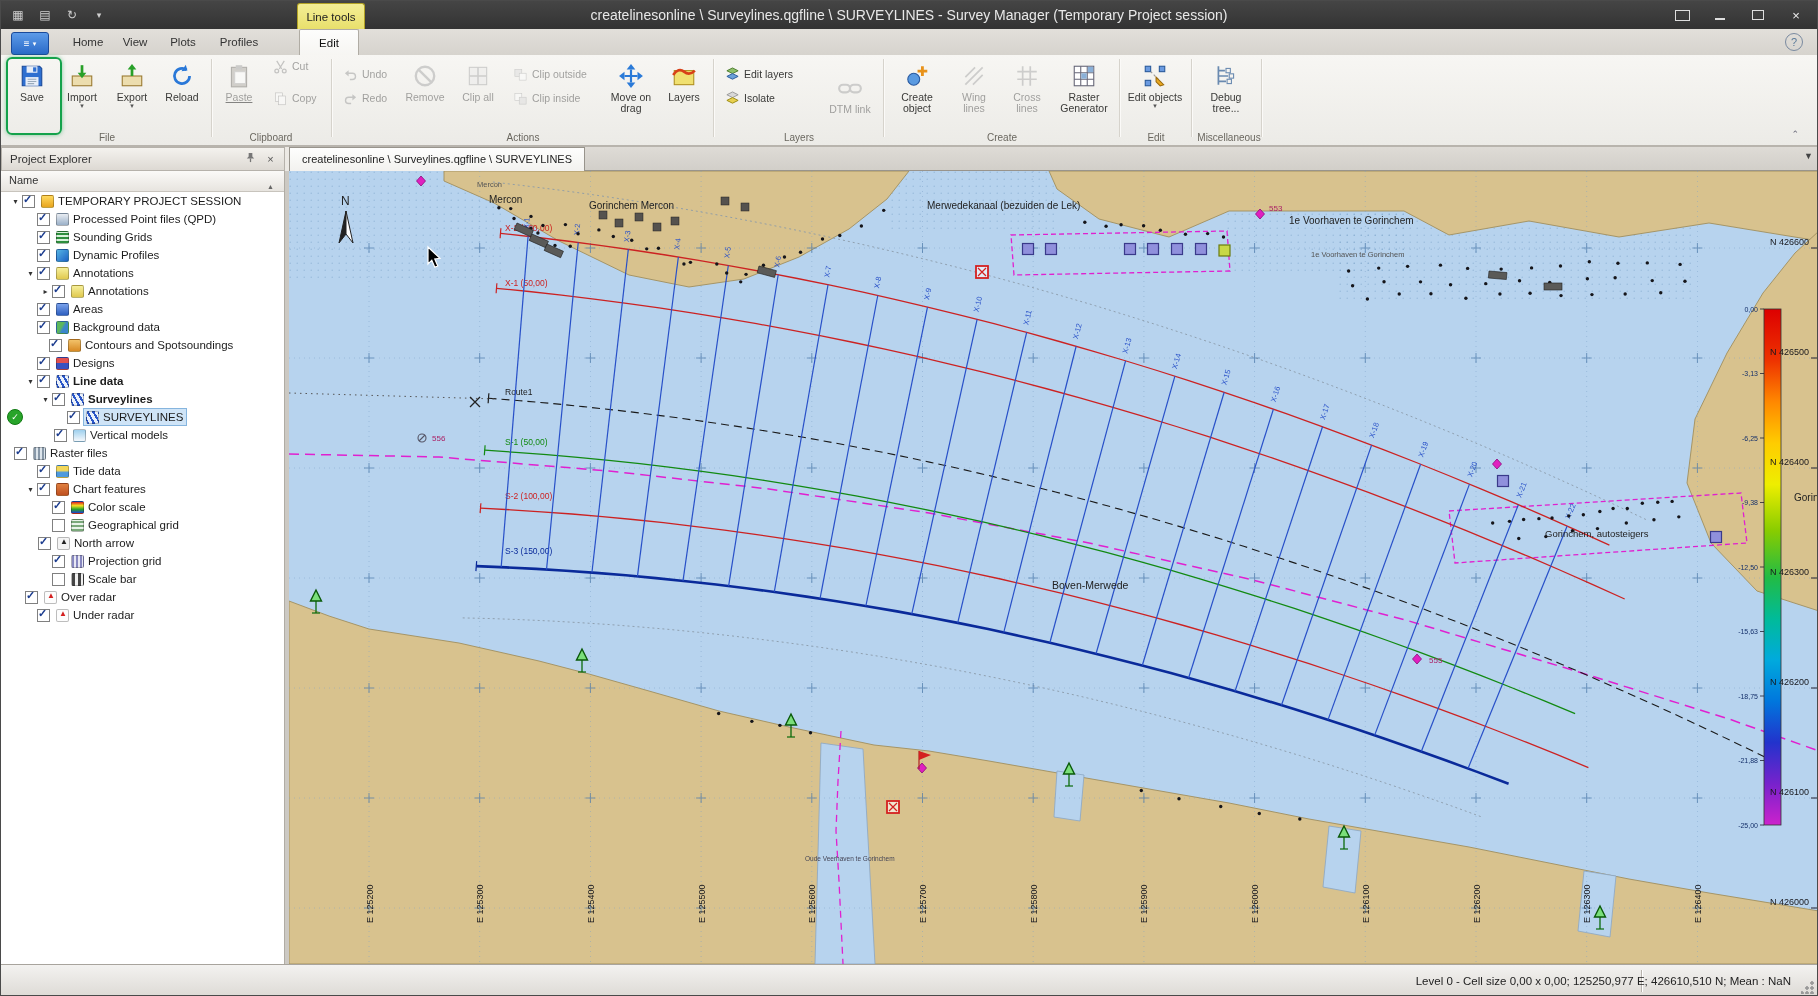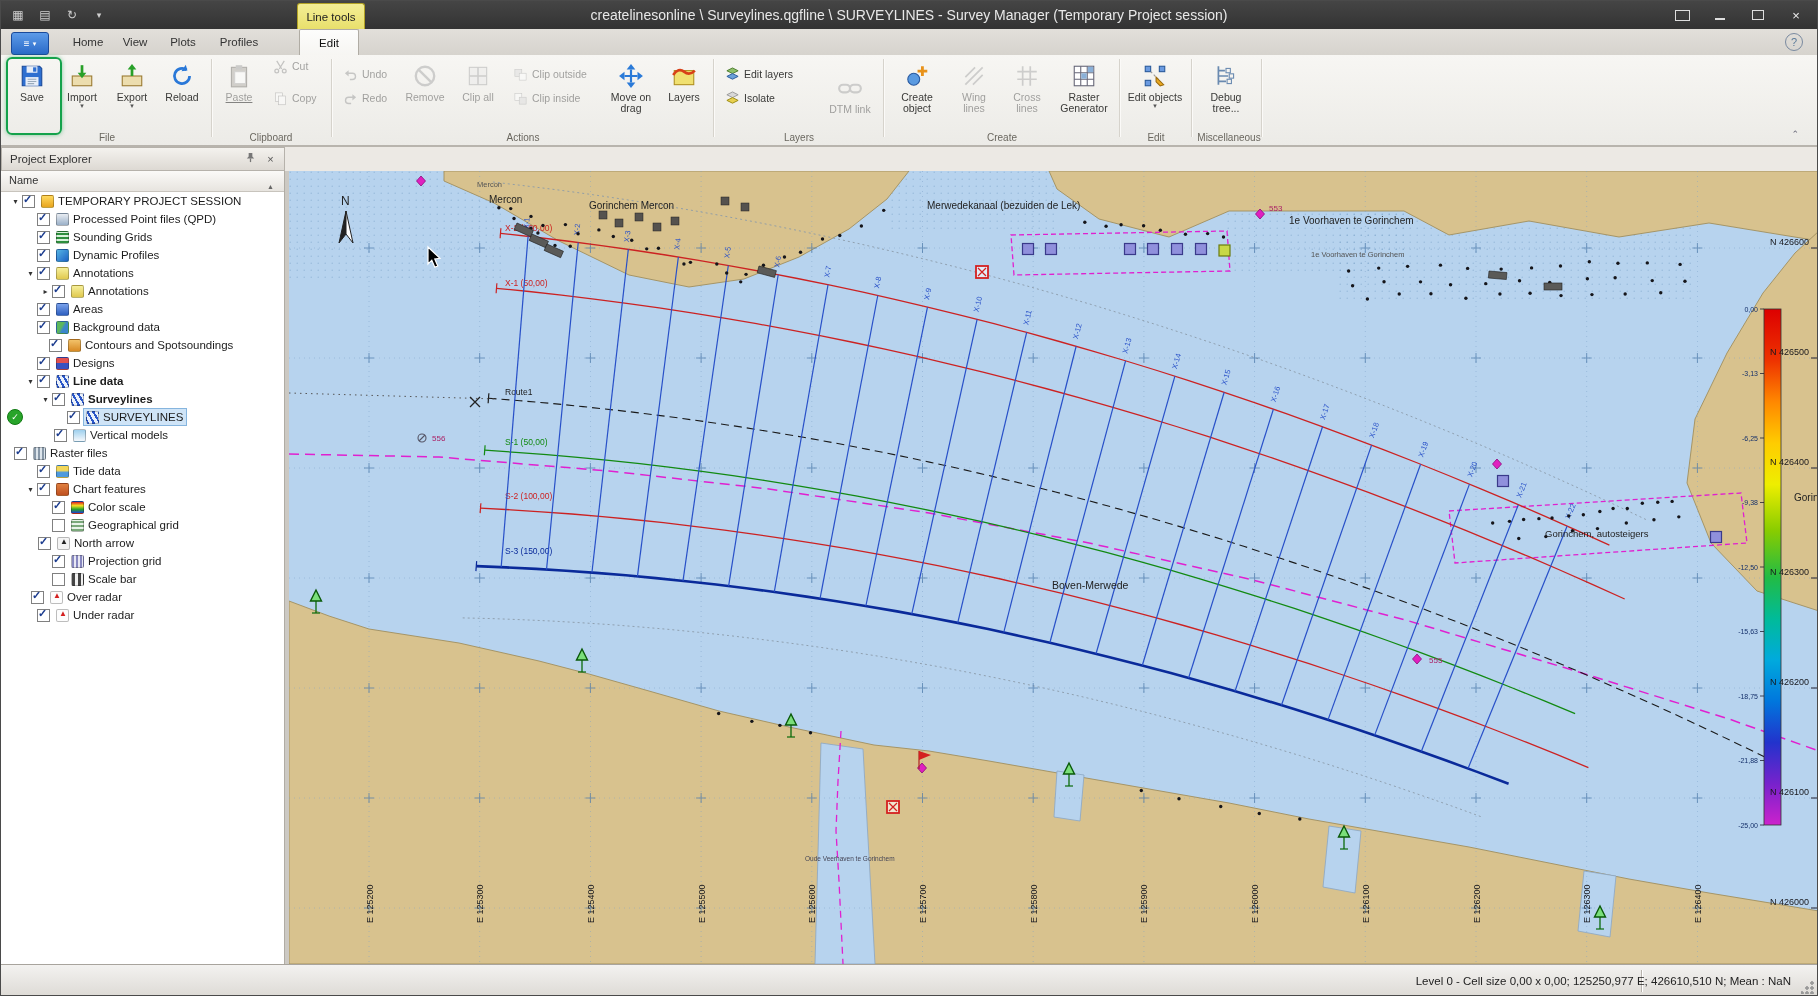--- a/index.html
+++ b/index.html
@@ -404,20 +404,24 @@
   <div class="save-ring"></div>
 
   <div class="panelhead">
     <span>Project Explorer</span>
     <span class="ph-ic" style="right:26px;"><svg width="11" height="11" viewBox="0 0 12 12">
           <path d="M4 1h4v4l2 2H2l2-2z" fill="#777"></path>
           <path d="M6 7v4" stroke="#777" stroke-width="1.4"></path>
         </svg></span>
     <span class="ph-ic" style="right:6px;">×</span>
   </div>
+  <div class="doctabs">
+    <div class="doctab">createlinesonline \ Surveylines.qgfline \ SURVEYLINES</div>
+    <span class="tabcaret">▼</span>
+  </div>
 
   <div class="panel">
     <div class="namehead">
       <span>Name</span>
       <span class="sort">▲</span>
     </div>
     <div id="tree">
         <div class="trow" style="padding-left: 8px;">
           <span class="exp">▾</span>
           <span class="cb on"></span>
@@ -587,21 +591,21 @@
           </span>
         </div>
         <div class="trow" style="padding-left: 38px;">
           <span class="exp"></span>
           <span class="cb"></span>
           <span class="hl">
             <span class="ti ic-sbar"></span>
             <span>Scale bar</span>
           </span>
         </div>
-        <div class="trow" style="padding-left: 11px; margin-left: 6px;">
+        <div class="trow" style="padding-left: 11px;">
           <span class="exp"></span>
           <span class="cb on"></span>
           <span class="hl">
             <span class="ti ic-radar"></span>
             <span>Over radar</span>
           </span>
         </div>
         <div class="trow" style="padding-left: 23px;">
           <span class="exp"></span>
           <span class="cb on"></span>

